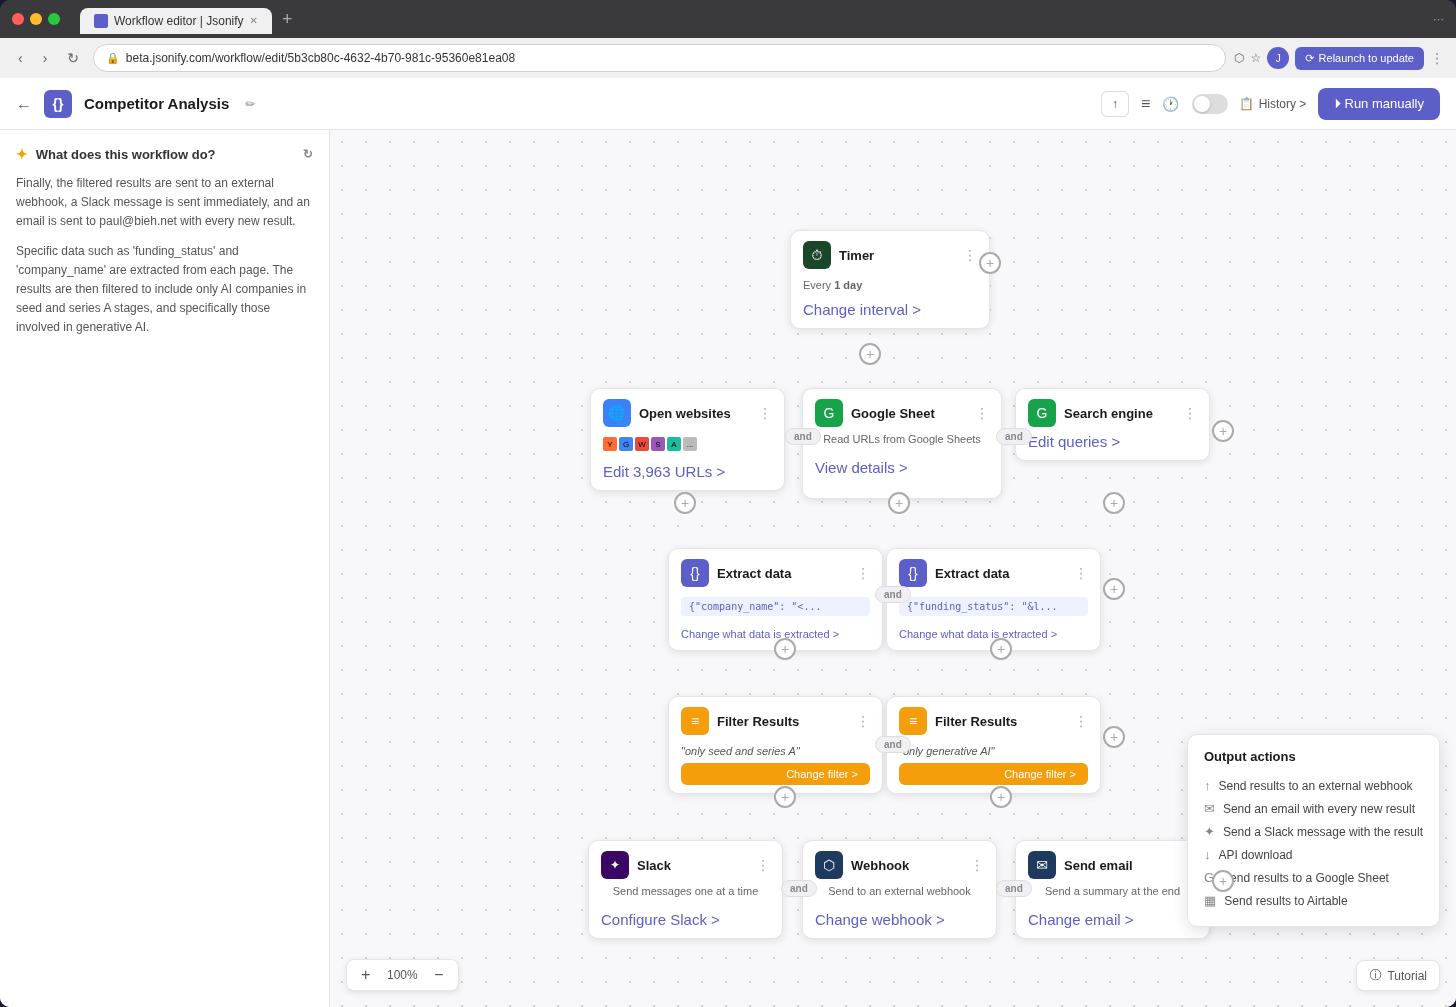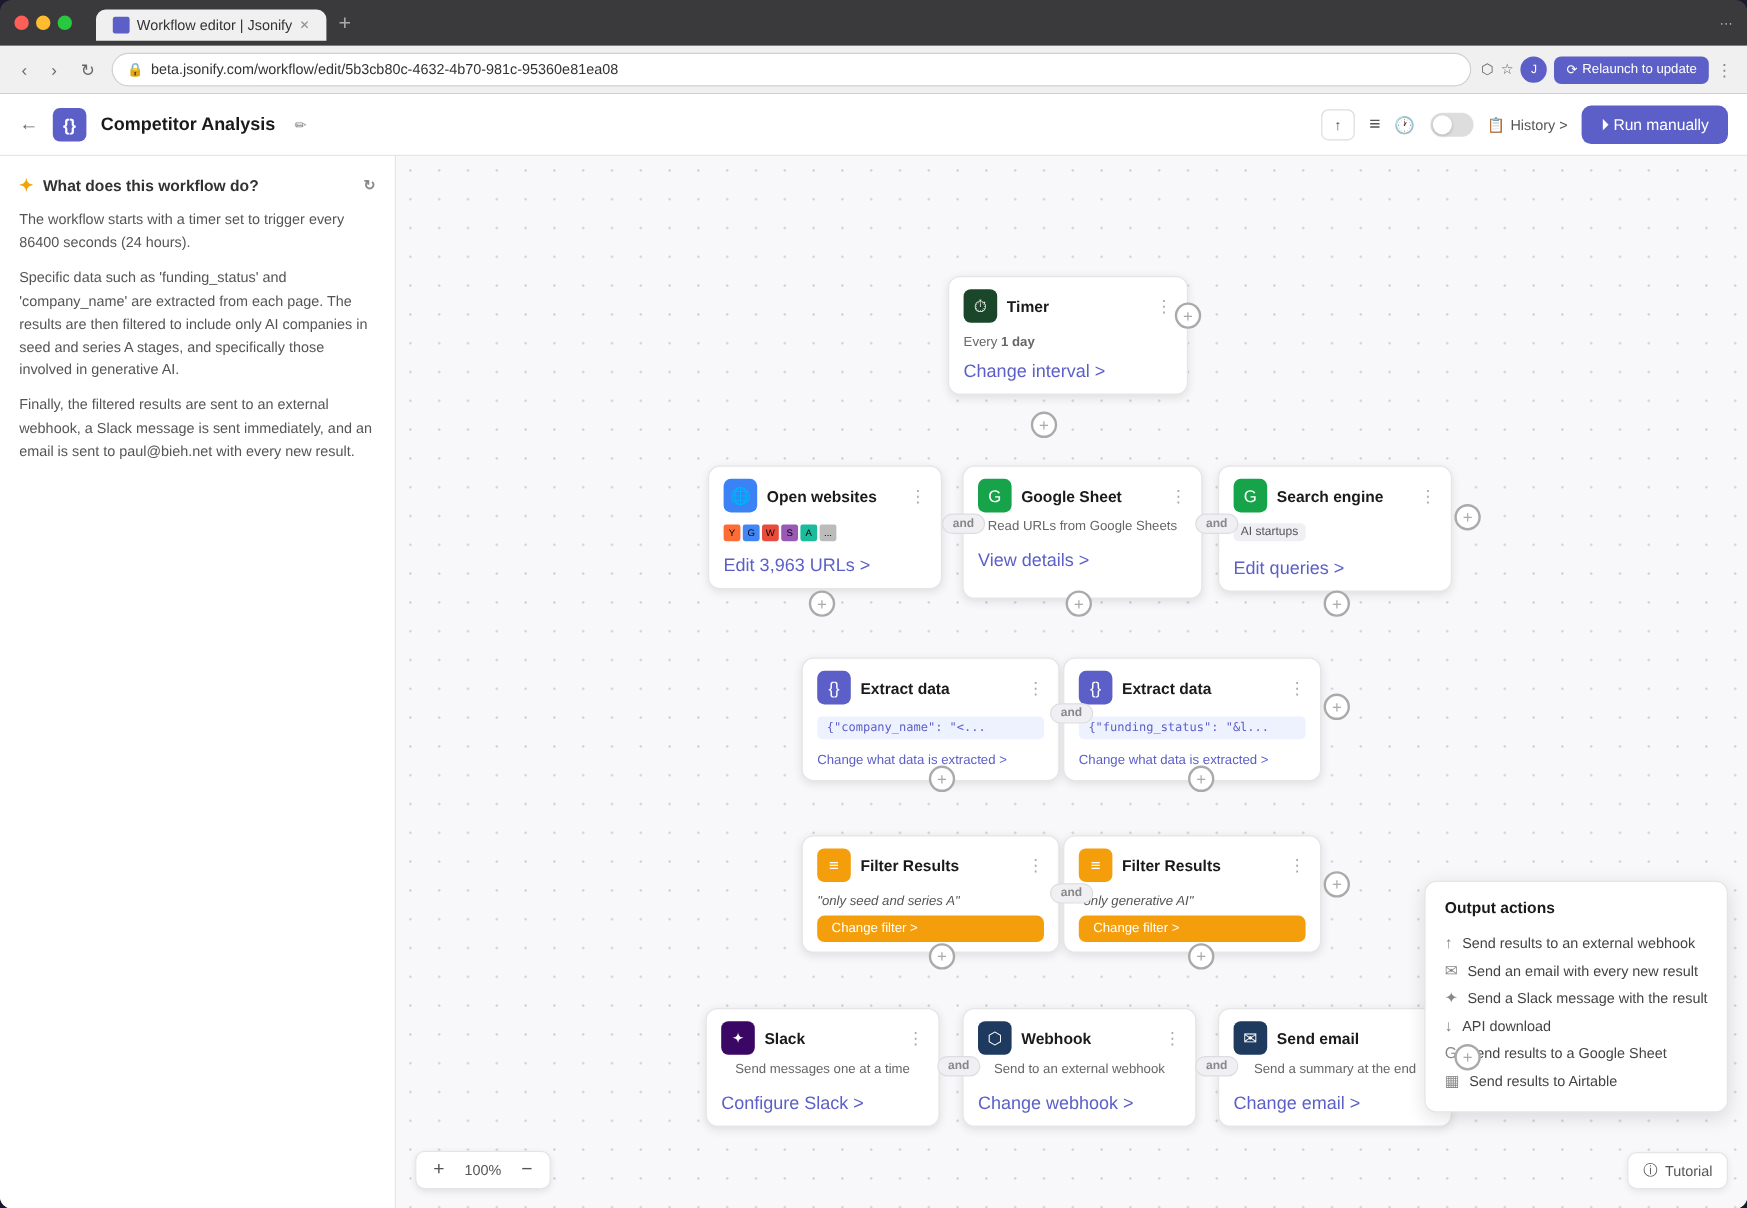--- a/index.html
+++ b/index.html
@@ -76,21 +76,21 @@
     .node-subtitle { font-size: 11px; color: #666; margin-bottom: 6px; text-align: center; }
     .node-link { font-size: 15px; color: #5b5fc7; cursor: pointer; display: flex; align-items: center; gap: 3px; }
     .node-tag { background: #f0f0f4; border-radius: 4px; font-size: 10px; color: #555; padding: 2px 6px; }
 
     
     .extract-code { font-family: monospace; font-size: 10px; color: #5b5fc7; background: #eef2ff; border-radius: 4px; padding: 4px 8px; margin: 4px 0; }
     .extract-link { font-size: 11px; color: #5b5fc7; cursor: pointer; display: flex; align-items: center; gap: 3px; }
 
     
     .filter-text { font-size: 11px; color: #555; font-style: italic; margin: 4px 0; }
-    .filter-btn { background: #f59e0b; color: white; border: none; border-radius: 6px; padding: 5px 12px; font-size: 11px; cursor: pointer; display: flex; align-items: center; gap: 4px; width: 100%; justify-content: flex-start; margin-top: 6px; }
+    .filter-btn { background: #f59e0b; color: white; border: none; border-radius: 6px; padding: 5px 12px; font-size: 11px; cursor: pointer; display: flex; align-items: center; gap: 4px; width: 100%; justify-content: flex-end; margin-top: 6px; }
 
     
     .add-circle { width: 22px; height: 22px; border-radius: 50%; border: 2px solid #aaa; background: white; display: flex; align-items: center; justify-content: center; cursor: pointer; font-size: 14px; color: #aaa; position: absolute; }
 
     
     .and-connector { position: absolute; background: #f0f0f4; border: 1px solid #ddd; border-radius: 10px; font-size: 10px; color: #888; padding: 2px 8px; font-weight: 600; }
 
     
     .output-panel { position: absolute; right: 16px; bottom: 80px; background: white; border-radius: 10px; box-shadow: 0 4px 16px rgba(0,0,0,0.12); padding: 14px 16px; min-width: 240px; border: 1px solid #e5e5e7; }
     .output-panel-title { font-size: 13px; font-weight: 600; color: #1a1a1a; margin-bottom: 10px; }
@@ -180,23 +180,22 @@
 
     <div class="content-area">
 
       <div class="sidebar">
         <div class="sidebar-section-title">
           <span class="ai-icon">✦</span>
           <span>What does this workflow do?</span>
           <span class="refresh-icon">↻</span>
         </div>
         <div class="sidebar-text">
-          <p>The workflow starts with a timer set to trigger every 86400 seconds (24 hours).</p>
+          <p>Finally, the filtered results are sent to an external webhook, a Slack message is sent immediately, and an email is sent to paul@bieh.net with every new result.</p>
           <p>Specific data such as 'funding_status' and 'company_name' are extracted from each page. The results are then filtered to include only AI companies in seed and series A stages, and specifically those involved in generative AI.</p>
-          <p>Finally, the filtered results are sent to an external webhook, a Slack message is sent immediately, and an email is sent to paul@bieh.net with every new result.</p>
         </div>
       </div>
 
       <div class="canvas">
         <div class="canvas-bg"></div>
 
         <svg class="arrows-svg" xmlns="http://www.w3.org/2000/svg">
 
           <line x1="540" y1="220" x2="540" y2="260" stroke="#bbb" stroke-width="1.5" stroke-dasharray="5,4"></line>
           <polygon points="536,258 540,266 544,258" fill="#bbb"></polygon>
@@ -290,23 +289,20 @@
         </div>
 
         <div class="add-circle" style="left:558px;top:362px;">+</div>
 
         <div class="node" style="left:685px;top:258px;width:195px;">
           <div class="node-header">
             <div class="node-icon node-icon-search">G</div>
             <span class="node-title">Search engine</span>
             <button class="node-menu">⋮</button>
           </div>
-          <div class="node-body">
-            <div class="node-tag" style="display:inline-block;margin-bottom:6px;">AI startups</div>
-          </div>
           <div style="padding:0 12px 10px;">
             <span class="node-link">
               <span>Edit queries &gt;</span>
             </span>
           </div>
         </div>
 
         <div class="add-circle" style="left:882px;top:290px;">+</div>
 
         <div class="add-circle" style="left:773px;top:362px;">+</div>

